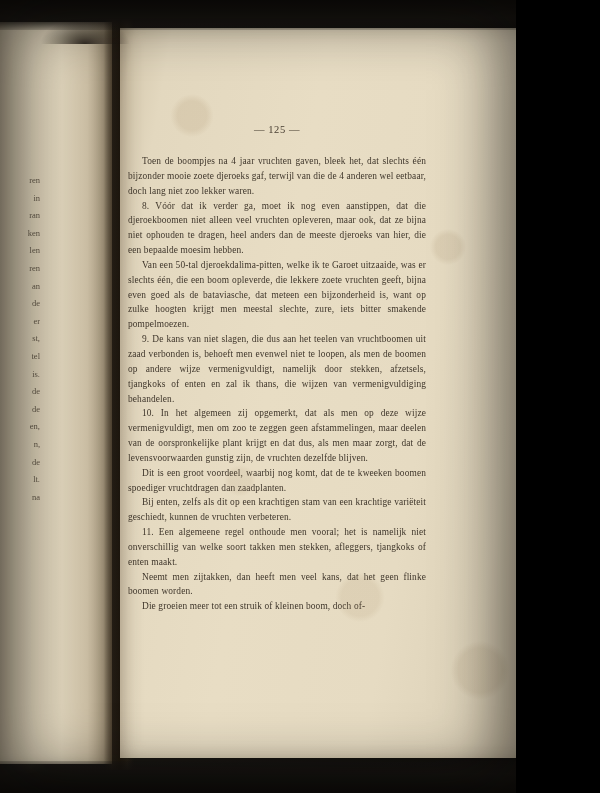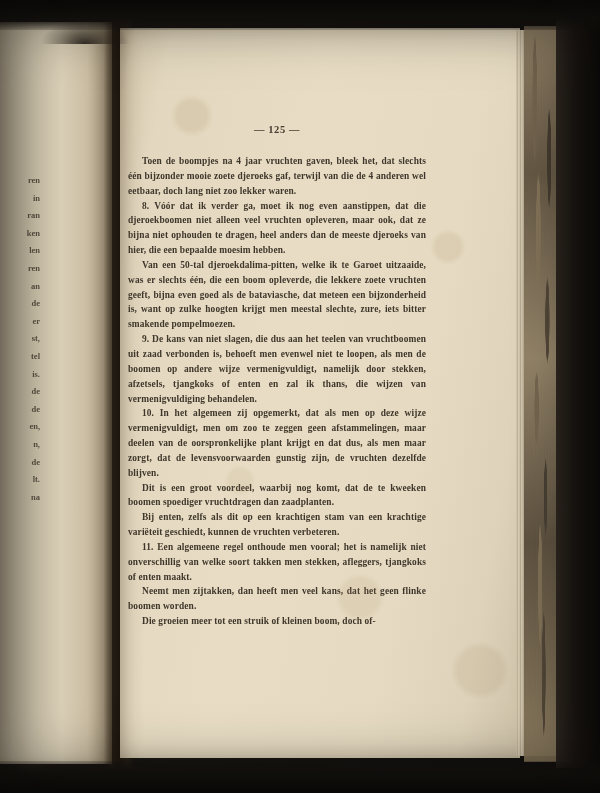--- a/index.html
+++ b/index.html
@@ -8,25 +8,24 @@
     background: #000;
   }
   body {
     width: 600px;
     height: 793px;
     overflow: hidden;
     font-family: "Liberation Serif", serif;
   }
   .scan {
     position: relative;
-    width: 600px;
+    width: 516px;
     height: 793px;
     background: #ffffff;
     overflow: hidden;
-    font-weight: bold;
   }
   
   .backdrop {
     position: absolute;
     inset: 0;
     background:
       linear-gradient(90deg, #141210 0%, #1d1a17 3%, #26221d 6%, #1a1714 9%, #100e0c 100%);
   }
   
   .page-left {

